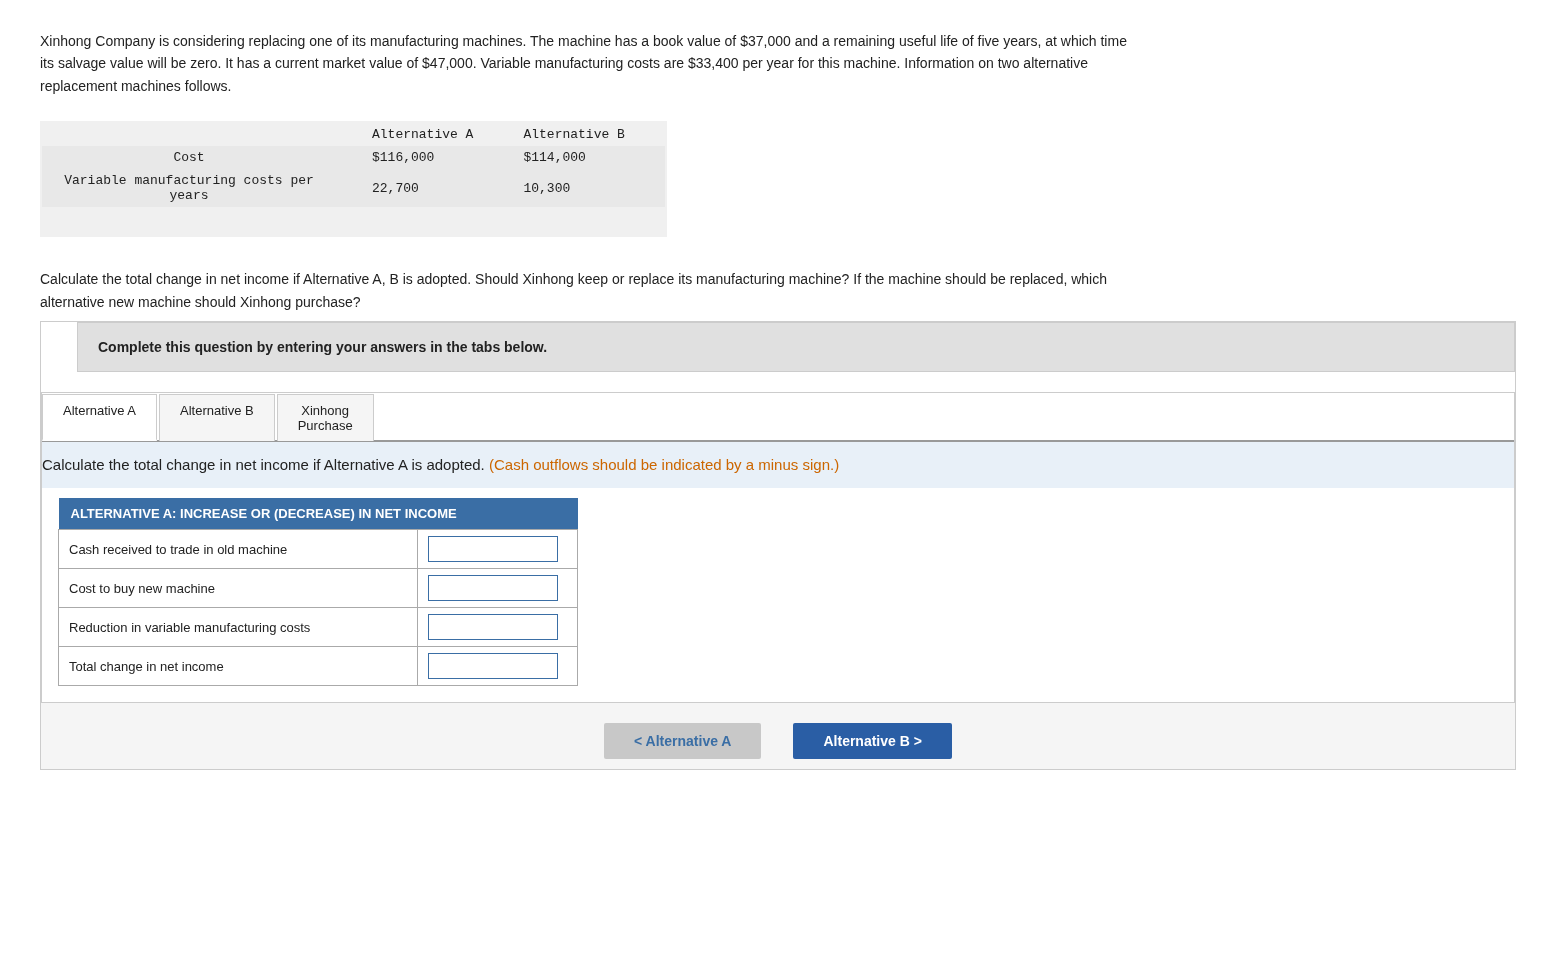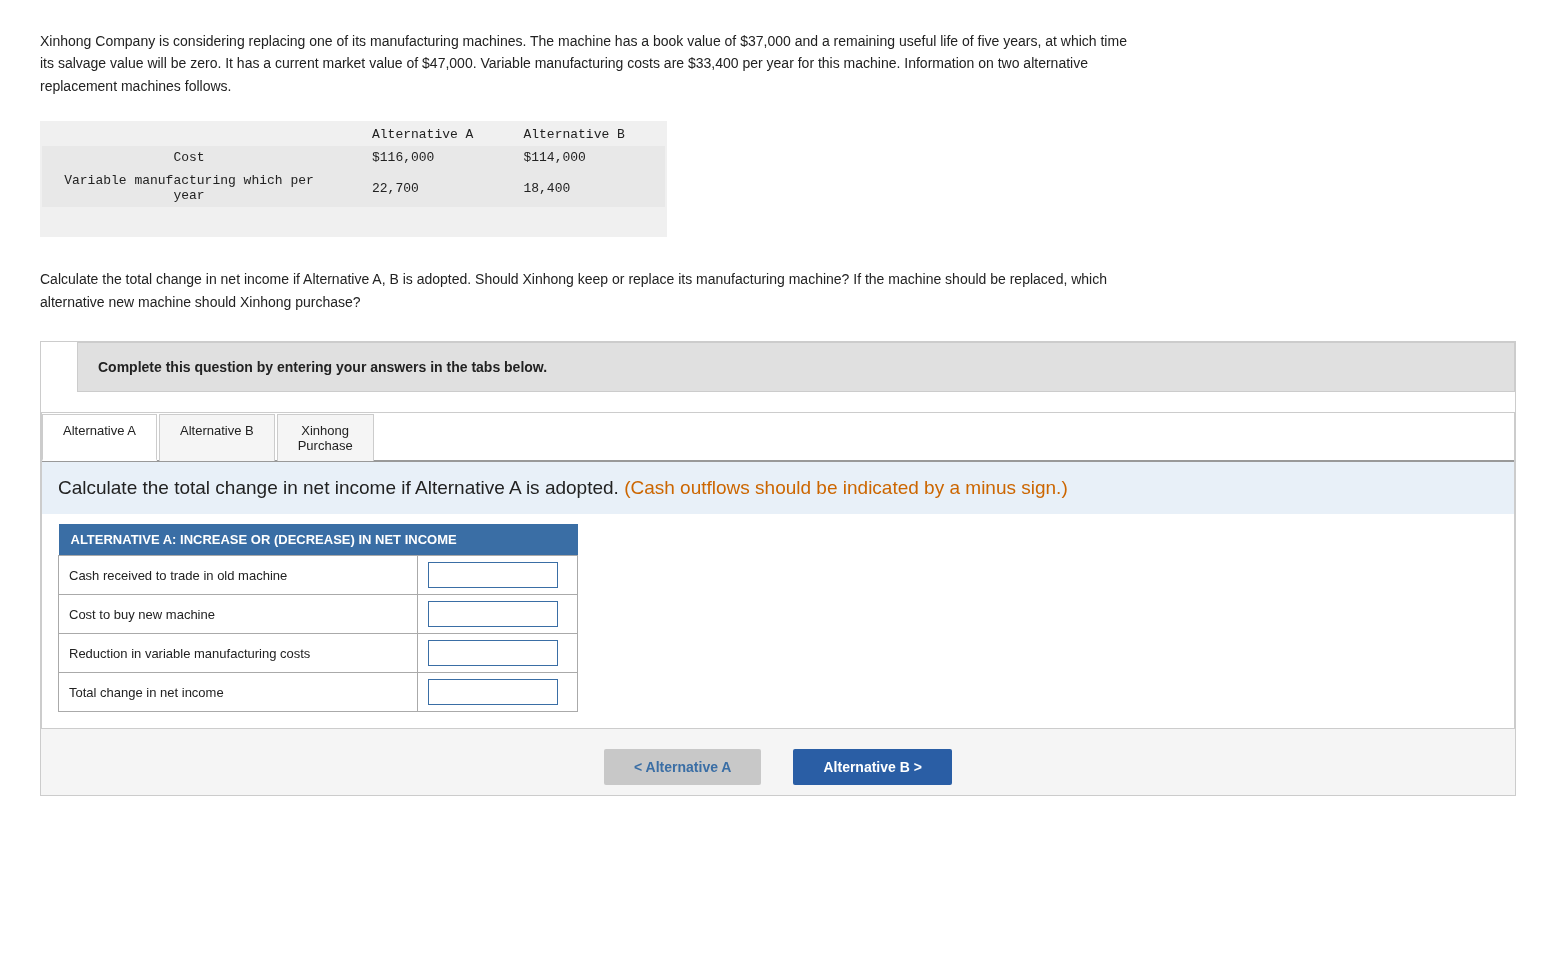--- a/index.html
+++ b/index.html
@@ -51,21 +51,21 @@
     }
     .table-wrapper {
       background: #f0f0f0;
       padding: 2px;
       display: inline-block;
       margin-bottom: 28px;
     }
     .question-text {
       font-size: 14px;
       line-height: 1.6;
-      margin-bottom: 28px;
+      margin-bottom: 8px;
       max-width: 1100px;
     }
     .instruction-box {
       background: #e0e0e0;
       padding: 16px 20px;
       margin-bottom: 20px;
       border: 1px solid #ccc;
       margin-left: 36px;
     }
     .instruction-box strong {
@@ -90,23 +90,23 @@
       margin-right: 2px;
       position: relative;
       bottom: -1px;
     }
     .tab.active {
       background: #fff;
       border-bottom: 2px solid #fff;
       font-weight: normal;
     }
     .tab-content {
-      padding: 12px 16px;
+      padding: 12px 0;
       background: #e8f0f8;
-      font-size: 19px;
+      font-size: 15px;
       line-height: 1.5;
     }
     .tab-content .orange-text {
       color: #cc6600;
     }
     .answer-table-wrapper {
       padding: 10px 16px 16px;
       background: #fff;
     }
     .answer-table {
@@ -189,23 +189,23 @@
         <th>Alternative B</th>
       </tr>
     </thead>
     <tbody>
       <tr>
         <td>Cost</td>
         <td>$116,000</td>
         <td>$114,000</td>
       </tr>
       <tr>
-        <td>Variable manufacturing which per year</td>
+        <td>Variable manufacturing costs per years</td>
         <td>22,700</td>
-        <td>18,400</td>
+        <td>10,300</td>
       </tr>
     </tbody>
   </table>
 </div>
 
 
 <p class="question-text">Calculate the total change in net income if Alternative A, B is adopted. Should Xinhong keep or replace its manufacturing machine? If the machine should be replaced, which alternative new machine should Xinhong purchase?</p>
 
 
 <div class="full-section">

